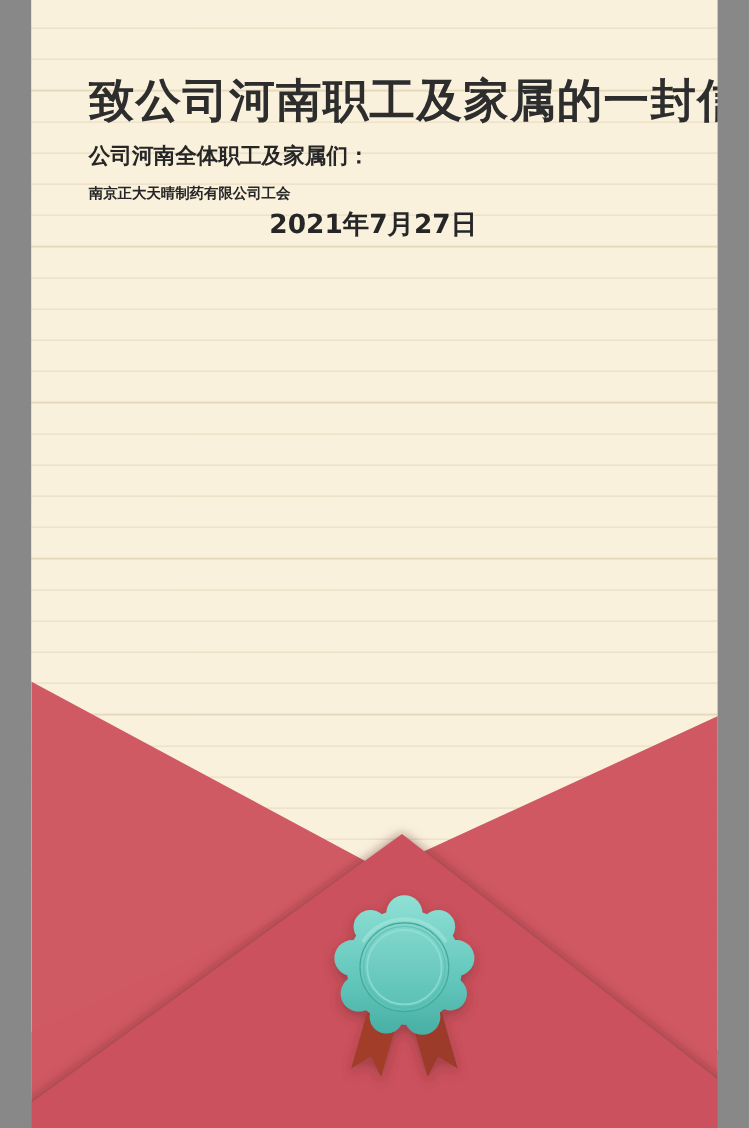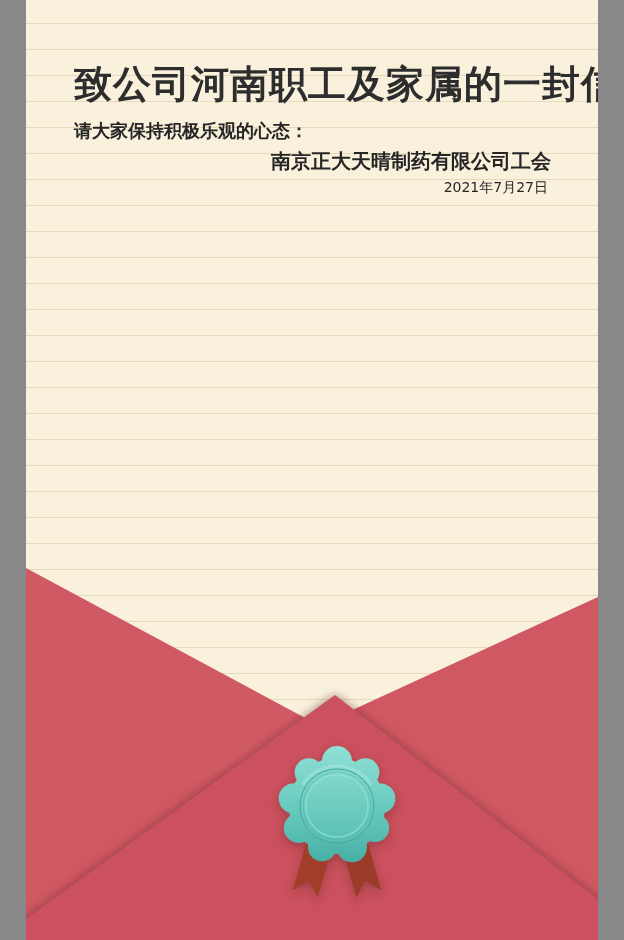--- a/index.html
+++ b/index.html
@@ -43,50 +43,49 @@
   .para{
     margin:0;
     font-size:17.5px;
     line-height:25.8px;
     text-align:justify;
     text-indent:2em;
     color:#3c3c3c;
   }
   .signature{
     margin:6px 0 0 0;
-    font-size:20px;
+    font-size:12px;
     line-height:26px;
     font-weight:700;
-    text-align:right;
     color:#262626;
   }
   .date{
     margin:0;
-    font-size:14px;
+    font-size:22px;
     line-height:27px;
-    font-weight:400;
-    text-align:right;
+    font-weight:700;
+    text-align:center;
     padding-right:3px;
     color:#262626;
   }
   .envelope{
     position:absolute;
     left:0;top:0;
     width:624px;height:940px;
     display:block;
   }
 </style>
 </head>
 <body>
 
 <div class="page">
 
   <div class="letter">
     <h1 class="title">致公司河南职工及家属的一封信</h1>
-    <p class="salutation">请大家保持积极乐观的心态：</p>
+    <p class="salutation">公司河南全体职工及家属们：</p>
     <div class="body-text">
     </div>
     <p class="signature">南京正大天晴制药有限公司工会</p>
     <p class="date">2021年7月27日</p>
   </div>
 
   <svg class="envelope" viewBox="0 0 624 940" xmlns="http://www.w3.org/2000/svg" aria-hidden="true">
     <defs>
       <linearGradient id="waxGrad" gradientUnits="userSpaceOnUse" x1="0" y1="-58" x2="0" y2="60">
         <stop offset="0" stop-color="#8fdfd4"></stop>

